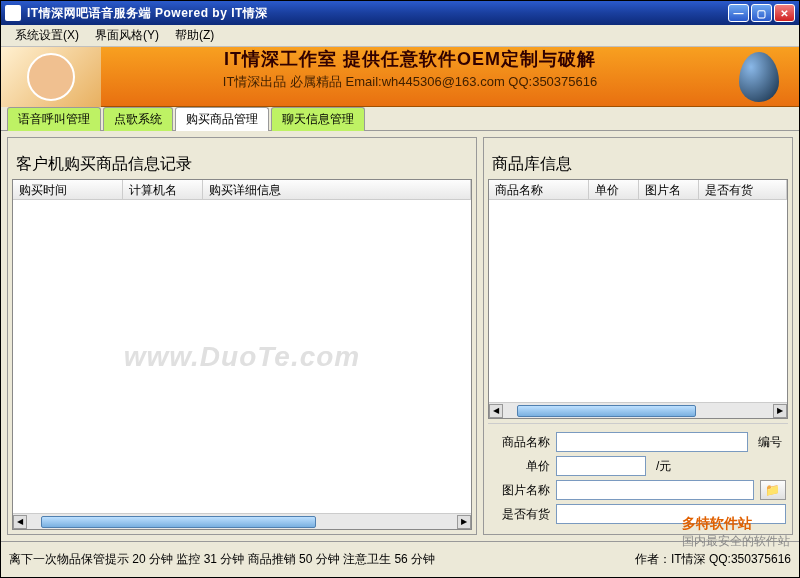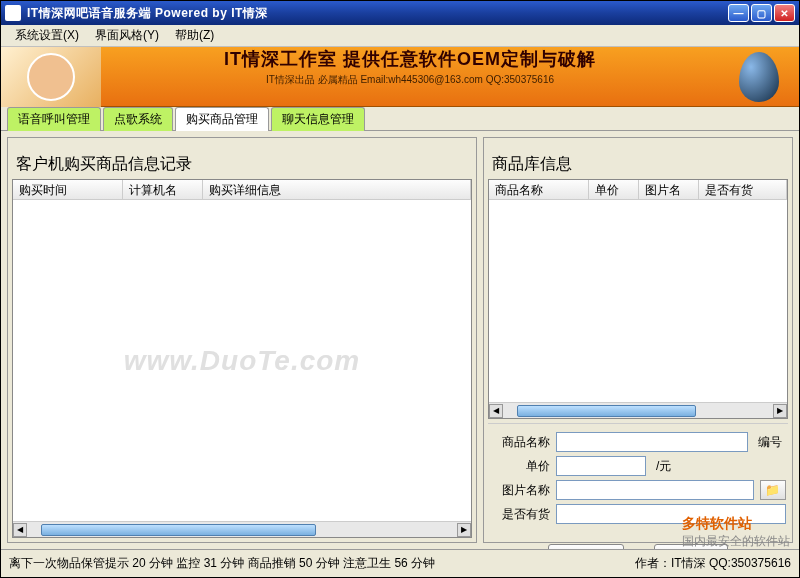--- a/index.html
+++ b/index.html
@@ -11,21 +11,21 @@
 .titlebar-btns{display:flex;gap:2px}
 .tbtn{width:21px;height:18px;background:linear-gradient(to bottom,#6ea8f0,#2a5acc);border:1px solid #fff;border-radius:3px;display:flex;align-items:center;justify-content:center;color:#fff;font-weight:bold;font-size:10px;cursor:pointer}
 .tbtn.close{background:linear-gradient(to bottom,#f08080,#d02020)}
 .menubar{height:22px;background:#ece9d8;display:flex;align-items:center;padding:0 6px;border-bottom:1px solid #c0c0c0}
 .menuitem{padding:2px 8px;cursor:pointer}
 .banner{height:60px;background:linear-gradient(to bottom,#f8a020,#e87010);display:flex;align-items:flex-start;position:relative;border-bottom:1px solid #a05000}
 .banner-left{width:100px;height:60px;background:linear-gradient(135deg,#fff0d0,#e8b060);display:flex;align-items:center;justify-content:center}
 .avatar-circle{width:48px;height:48px;border-radius:50%;background:#f0c090;border:2px solid #fff}
 .banner-center{flex:1;text-align:center;color:#402000}
 .banner-line1{font-size:18px;font-weight:bold;letter-spacing:1px;color:#300000}
-.banner-line2{font-size:10px;color:#402000;margin-top:2px}
+.banner-line2{font-size:13px;color:#402000;margin-top:2px}
 .banner-right{width:80px;height:60px;display:flex;align-items:center;justify-content:center}
 .egg{width:40px;height:50px;background:radial-gradient(ellipse at 30% 30%,#8ab8e8,#102840);border-radius:50% 50% 50% 50%/60% 60% 40% 40%}
 .tabs{height:24px;background:#ece9d8;display:flex;align-items:flex-end;padding:0 6px;border-bottom:1px solid #999}
 .tab{padding:3px 10px;background:#bef264;border:1px solid #999;border-bottom:none;margin-right:2px;border-radius:3px 3px 0 0;cursor:pointer;position:relative;top:1px}
 .tab.active{background:#fff;z-index:2}
 .content{flex:1;background:#ece9d8;padding:6px;display:flex;gap:6px;overflow:hidden}
 .pane{border:1px solid #999;background:#ece9d8;display:flex;flex-direction:column;padding:4px}
 .pane-left{flex:1}
 .pane-right{width:310px}
 .pane-title{font-size:16px;margin:12px 0 4px 4px}
@@ -38,21 +38,21 @@
 .scroll-h .thumb{width:60%;height:12px;background:linear-gradient(#bde0ff,#7ab0e0);border:1px solid #5080b0;border-radius:2px;margin-left:14px}
 .scroll-h .arrow{width:14px;height:14px;background:#e0e0e0;border:1px solid #999;display:flex;align-items:center;justify-content:center;font-size:8px}
 .form{padding:4px 2px;border-top:1px solid #ccc;margin-top:4px}
 .form-row{display:flex;align-items:center;margin:4px 0;gap:6px}
 .form-label{width:60px;text-align:right}
 .form-input{flex:1;height:20px;border:1px solid #7a9ac0;background:#fff;padding:0 4px}
 .form-static{padding:0 4px}
 .icon-btn{width:26px;height:20px;background:linear-gradient(#fdfdfd,#e0e0e0);border:1px solid #999;display:flex;align-items:center;justify-content:center;cursor:pointer}
 .btns-row{display:flex;justify-content:center;gap:30px;margin-top:20px}
 .btn{padding:3px 16px;background:linear-gradient(#fdfdfd,#e0e0e0);border:1px solid #888;border-radius:3px;cursor:pointer}
-.statusbar{height:28px;background:#ece9d8;border-top:1px solid #999;display:flex;align-items:center;padding:0 8px;font-size:12px;justify-content:space-between}
+.statusbar{height:36px;background:#ece9d8;border-top:1px solid #999;display:flex;align-items:center;padding:0 8px;font-size:12px;justify-content:space-between}
 .logo-corner{position:absolute;right:10px;bottom:28px;font-size:11px;color:#888}
 </style>
 </head>
 <body>
 
 <div class="window">
 
   <div class="titlebar">
     <div class="titlebar-icon"></div>
     <div class="titlebar-text">IT情深网吧语音服务端  Powered by IT情深</div>

